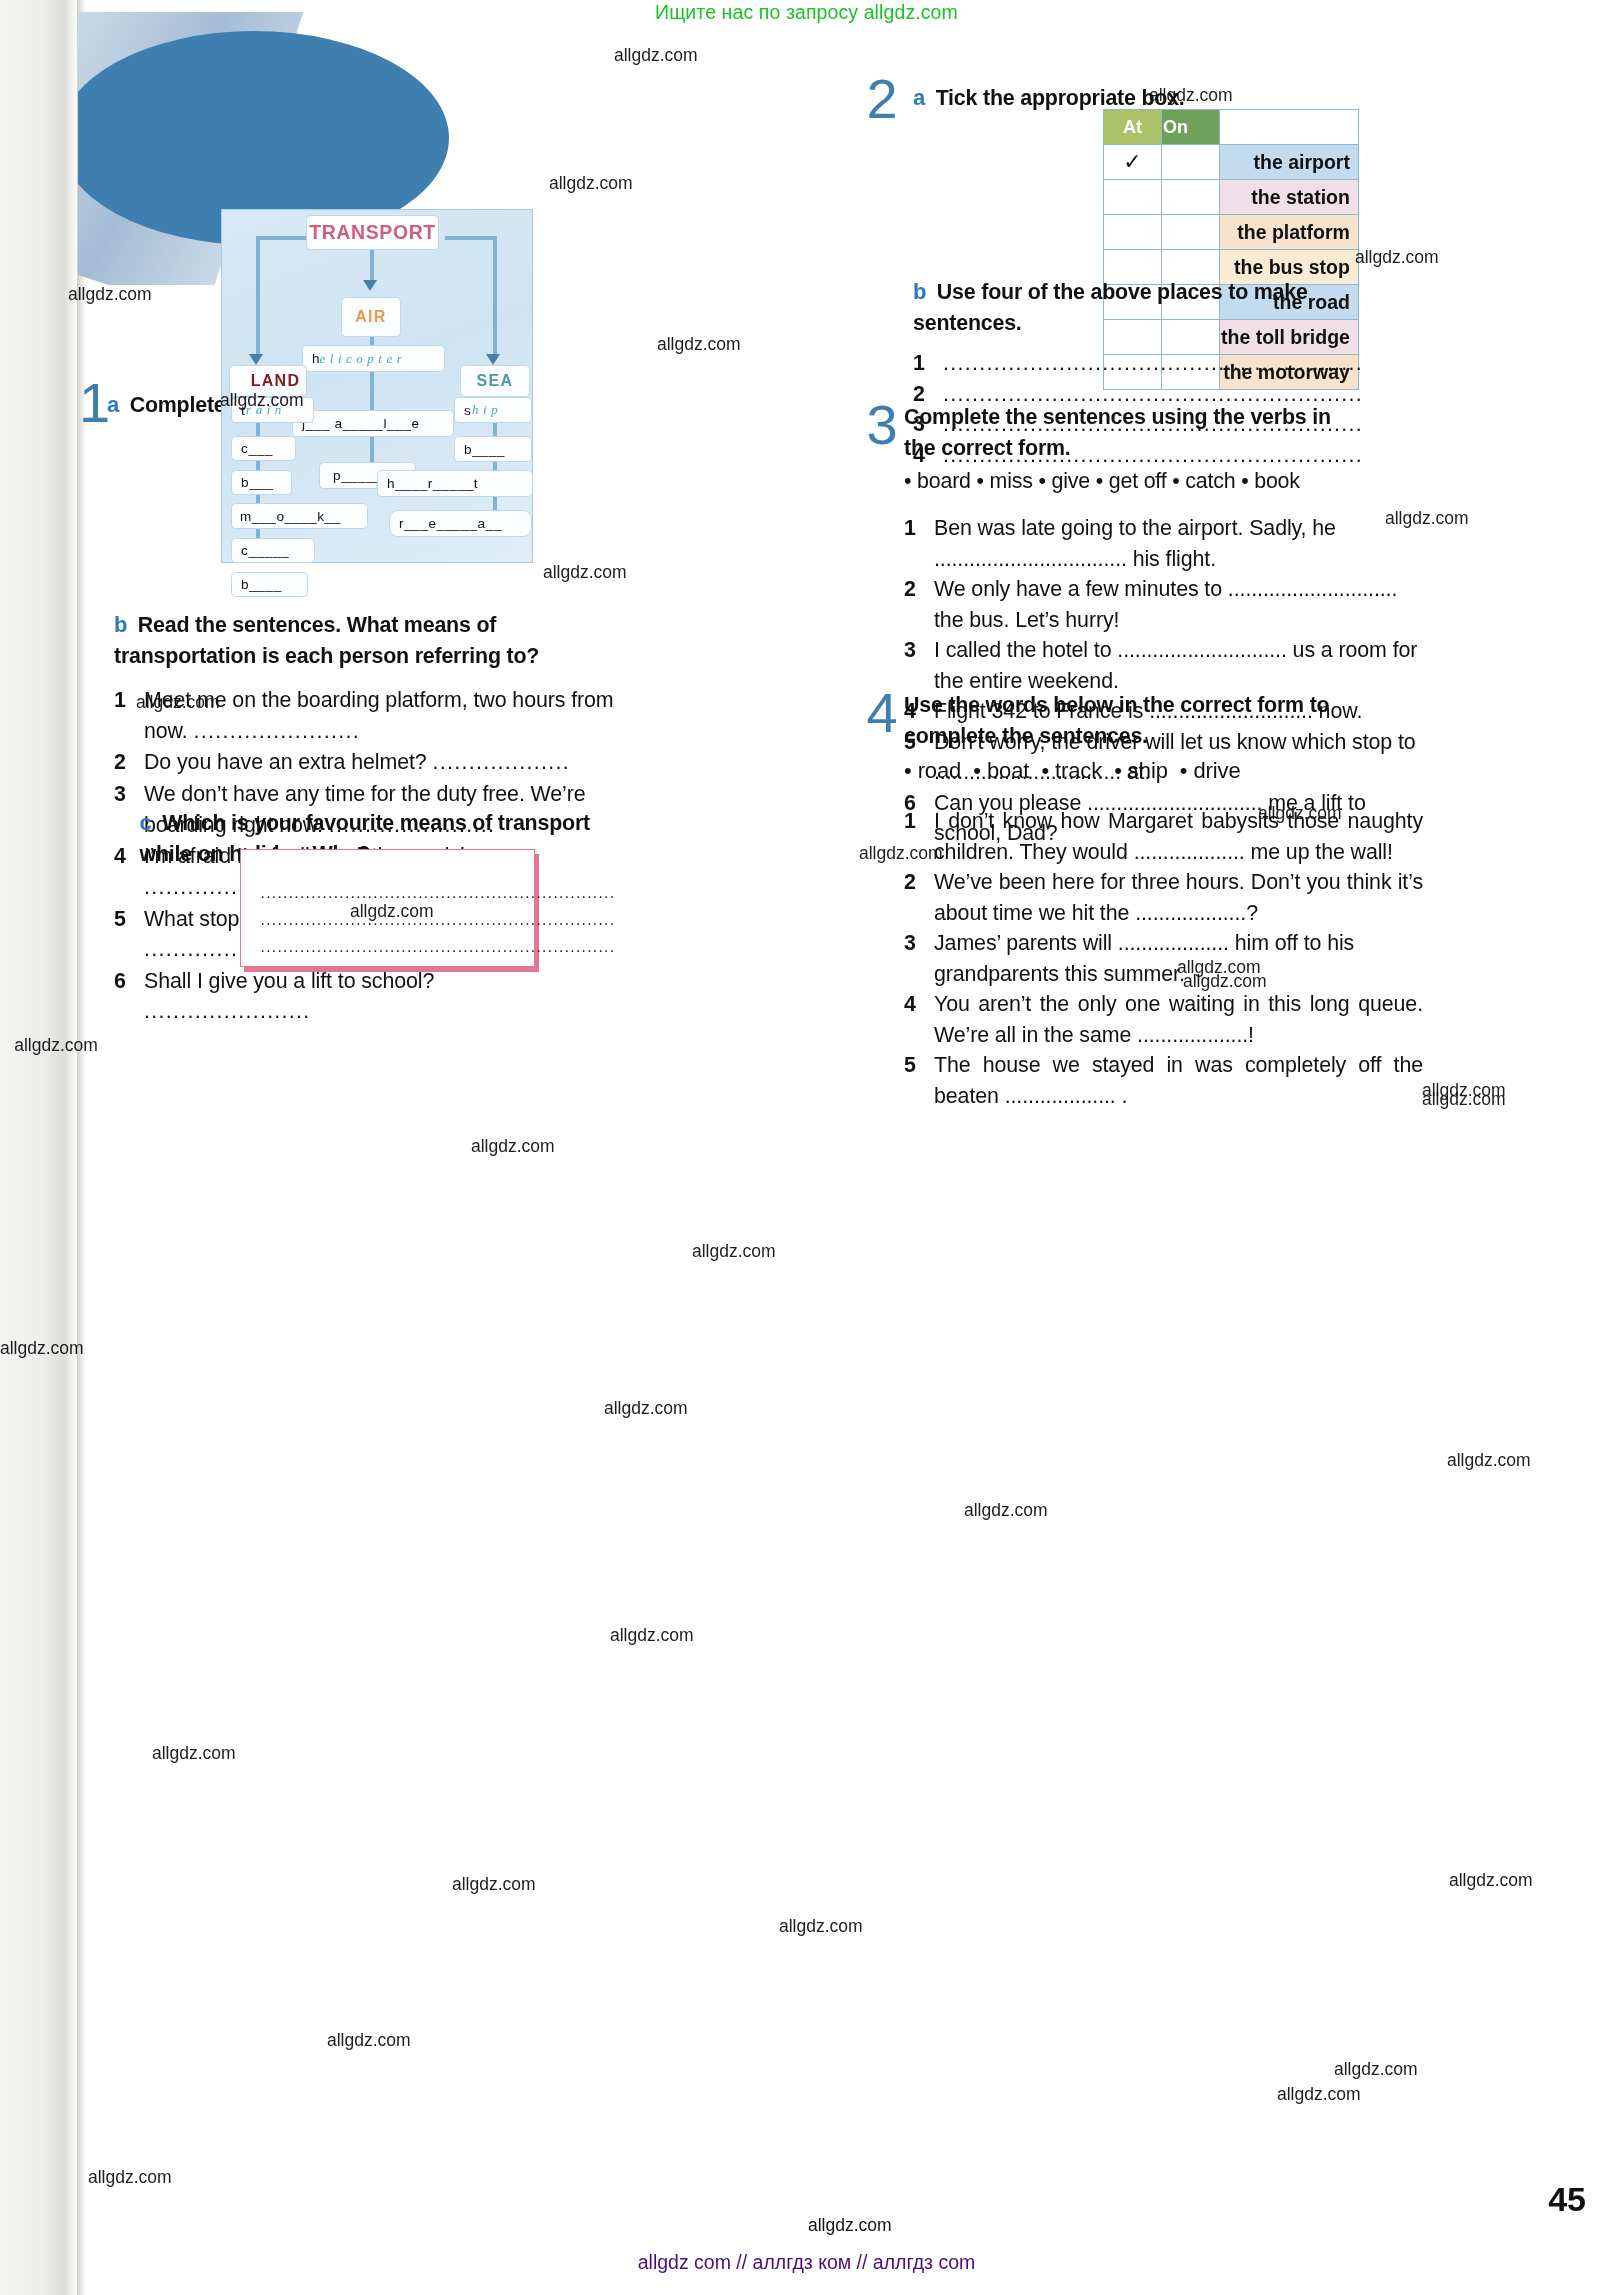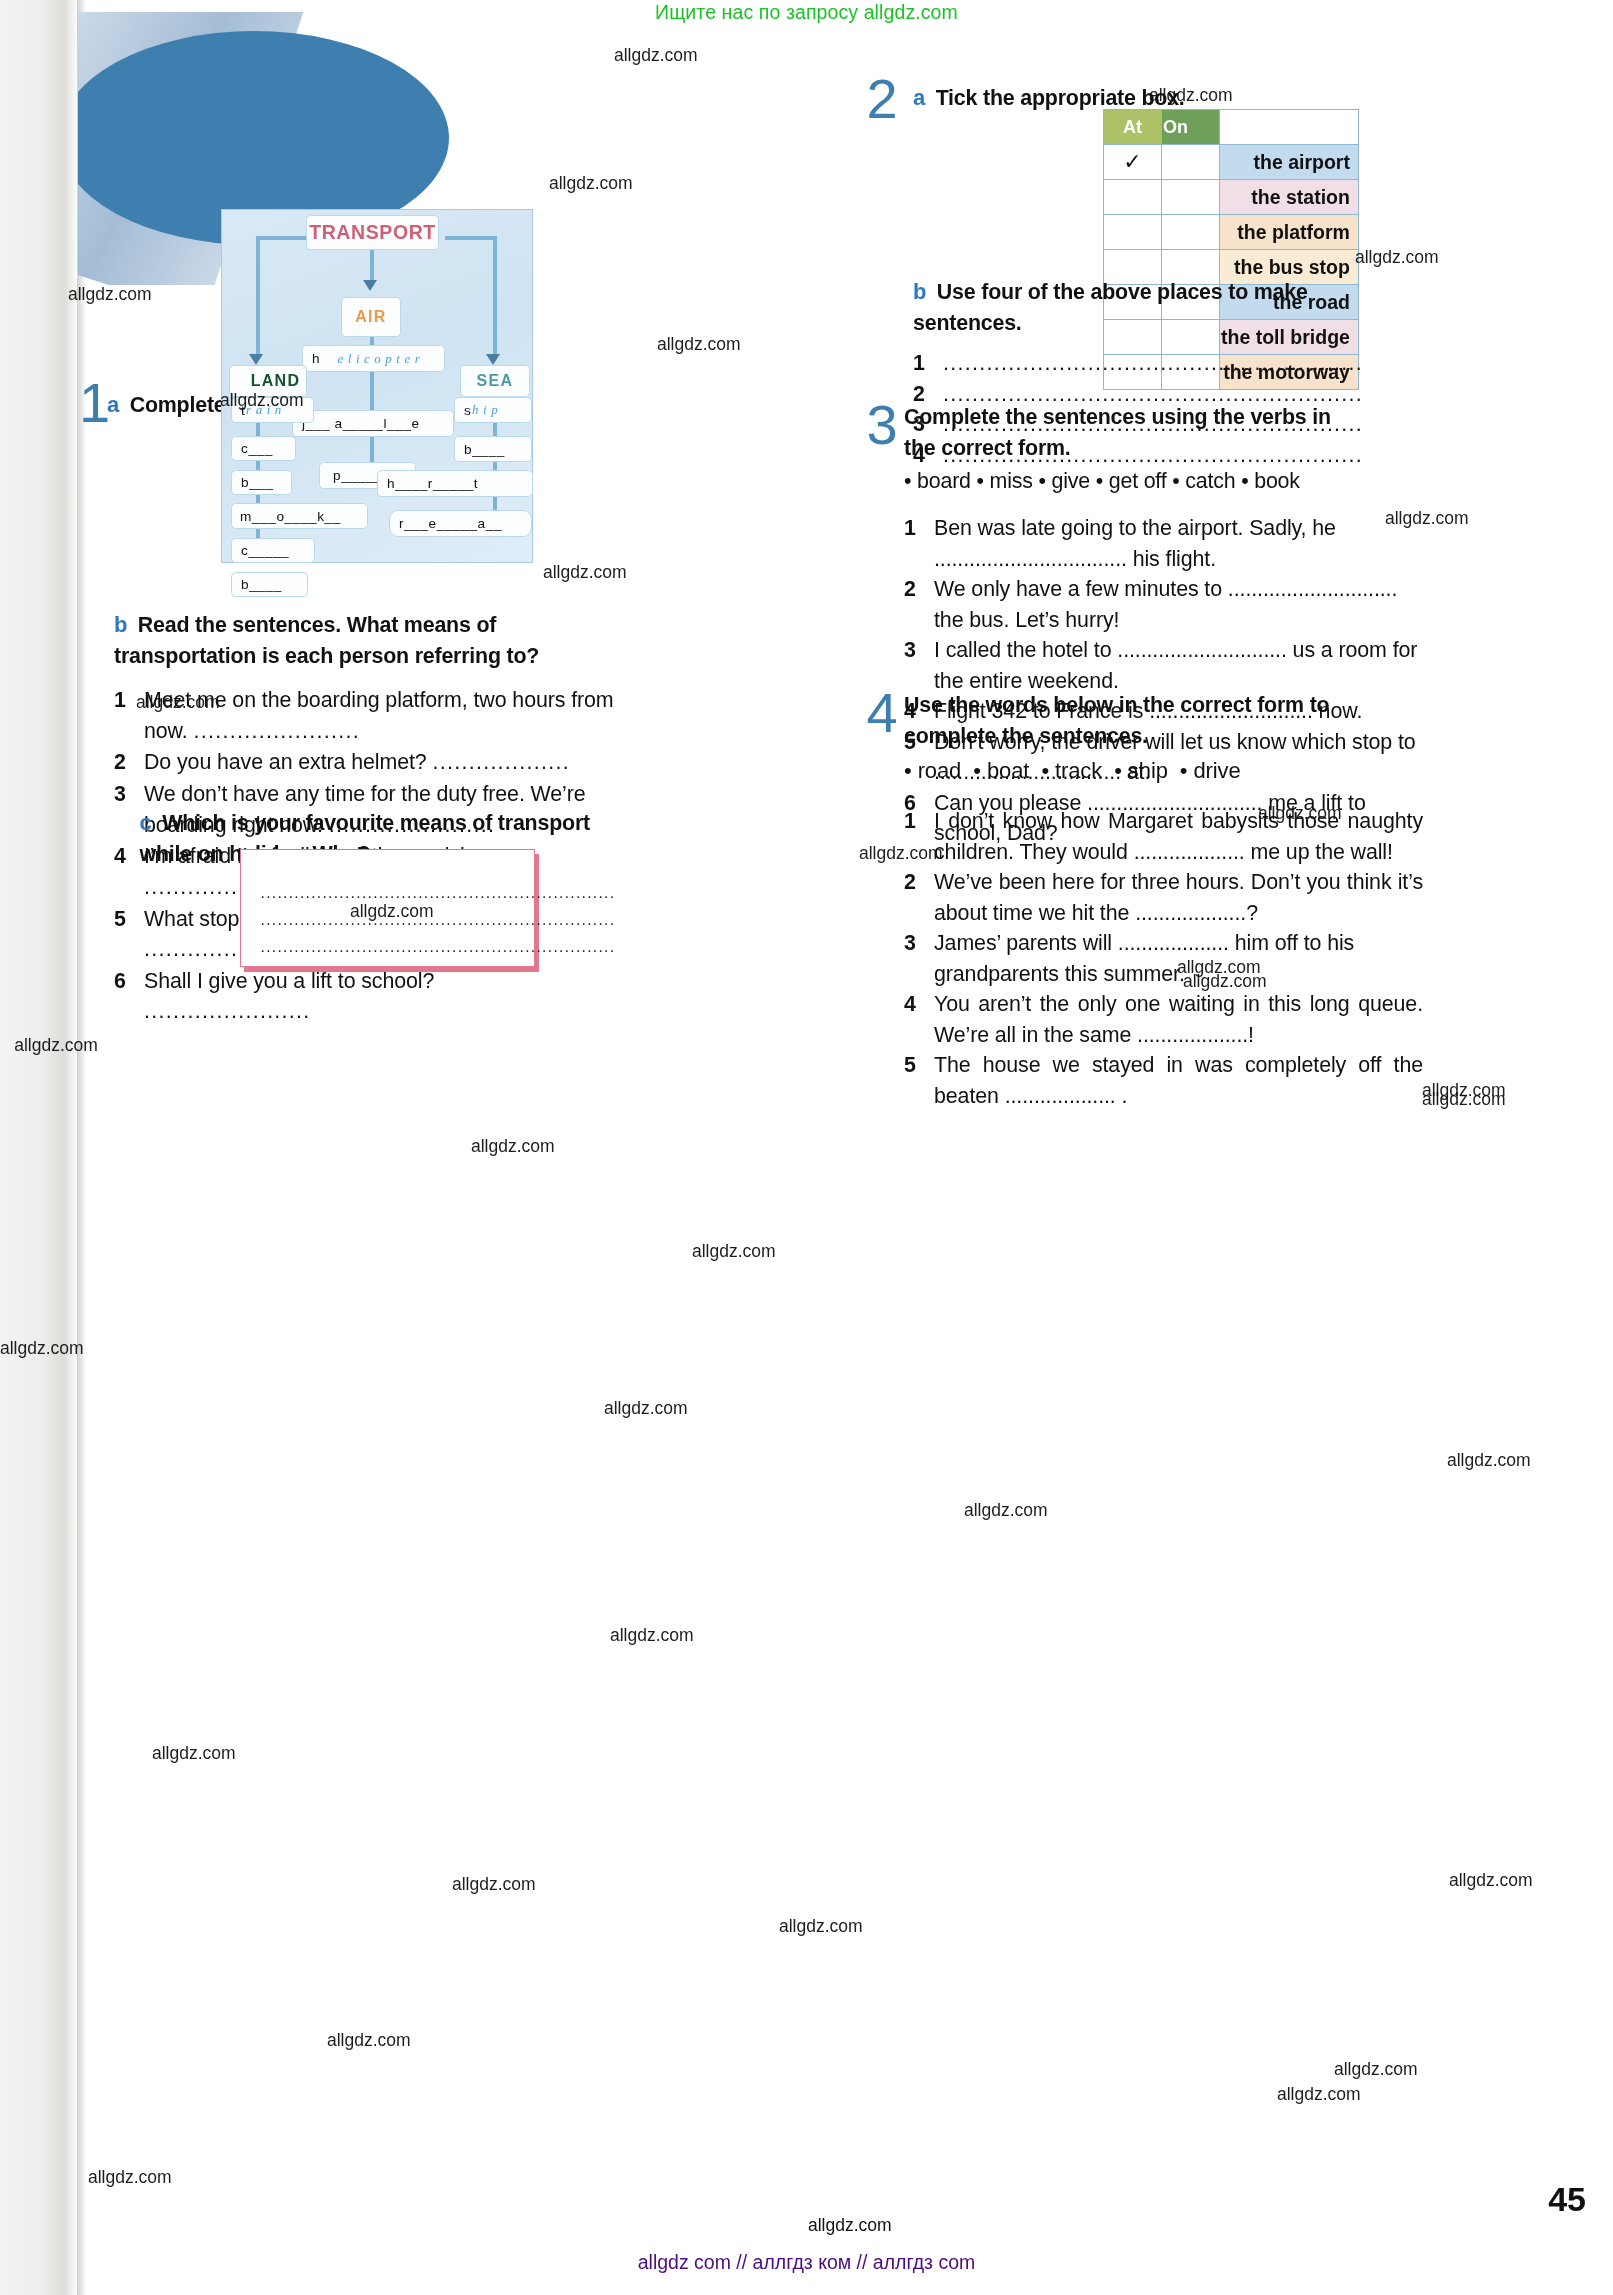--- a/index.html
+++ b/index.html
@@ -131,33 +131,33 @@
     <div class="dbox" style="left:84px;top:5.2px;width:133px;height:35px;justify-content:center;">
       <span class="cap" style="color:#cf5f77;font-size:19.5px;letter-spacing:0.6px;font-family:'Liberation Sans',sans-serif;">TRANSPORT</span>
     </div>
 
     <div class="dbox" style="left:119px;top:87px;width:60px;height:40px;justify-content:center;">
       <span class="cap" style="color:#e59a4c;">AIR</span>
     </div>
 
     <div class="dbox" style="left:80px;top:135px;width:143px;height:27px;padding-left:9px;">
       <span class="pre">h</span>
-        <span class="blu" style="margin-left:18px;letter-spacing:4.5px;border-bottom:0;">elicopter</span>
+        <span class="blu" style="margin-left:0;letter-spacing:4.5px;border-bottom:0;">elicopter</span>
     </div>
 
     <div class="dbox" style="left:70px;top:200px;width:162px;height:27px;padding-left:9px;">
       <span class="pre" style="letter-spacing:0.6px;">j___ a_____l___e</span>
     </div>
 
     <div class="dbox" style="left:97px;top:252px;width:97px;height:27px;padding-left:13px;">
       <span class="pre" style="letter-spacing:0.6px;">p_____</span>
     </div>
 
     <div class="dbox" style="left:6.5px;top:155px;width:78px;height:32px;justify-content:center;">
-      <span class="cap" style="color:#14532d;padding-left:16px;">LAND</span>
+      <span class="cap" style="color:#7f1d1d;padding-left:16px;">LAND</span>
     </div>
 
     <div class="dbox" style="left:9px;top:187px;width:83px;height:26px;padding-left:9px;">
       <span class="pre">t</span>
         <span class="blu" style="margin-left:1.3px;letter-spacing:4.5px;">rain</span>
     </div>
     <div class="dbox" style="left:9px;top:226px;width:65px;height:25px;padding-left:9px;">
       <span class="pre" style="letter-spacing:0.6px;">c___</span>
     </div>
     <div class="dbox" style="left:9px;top:260px;width:61px;height:25px;padding-left:9px;">

